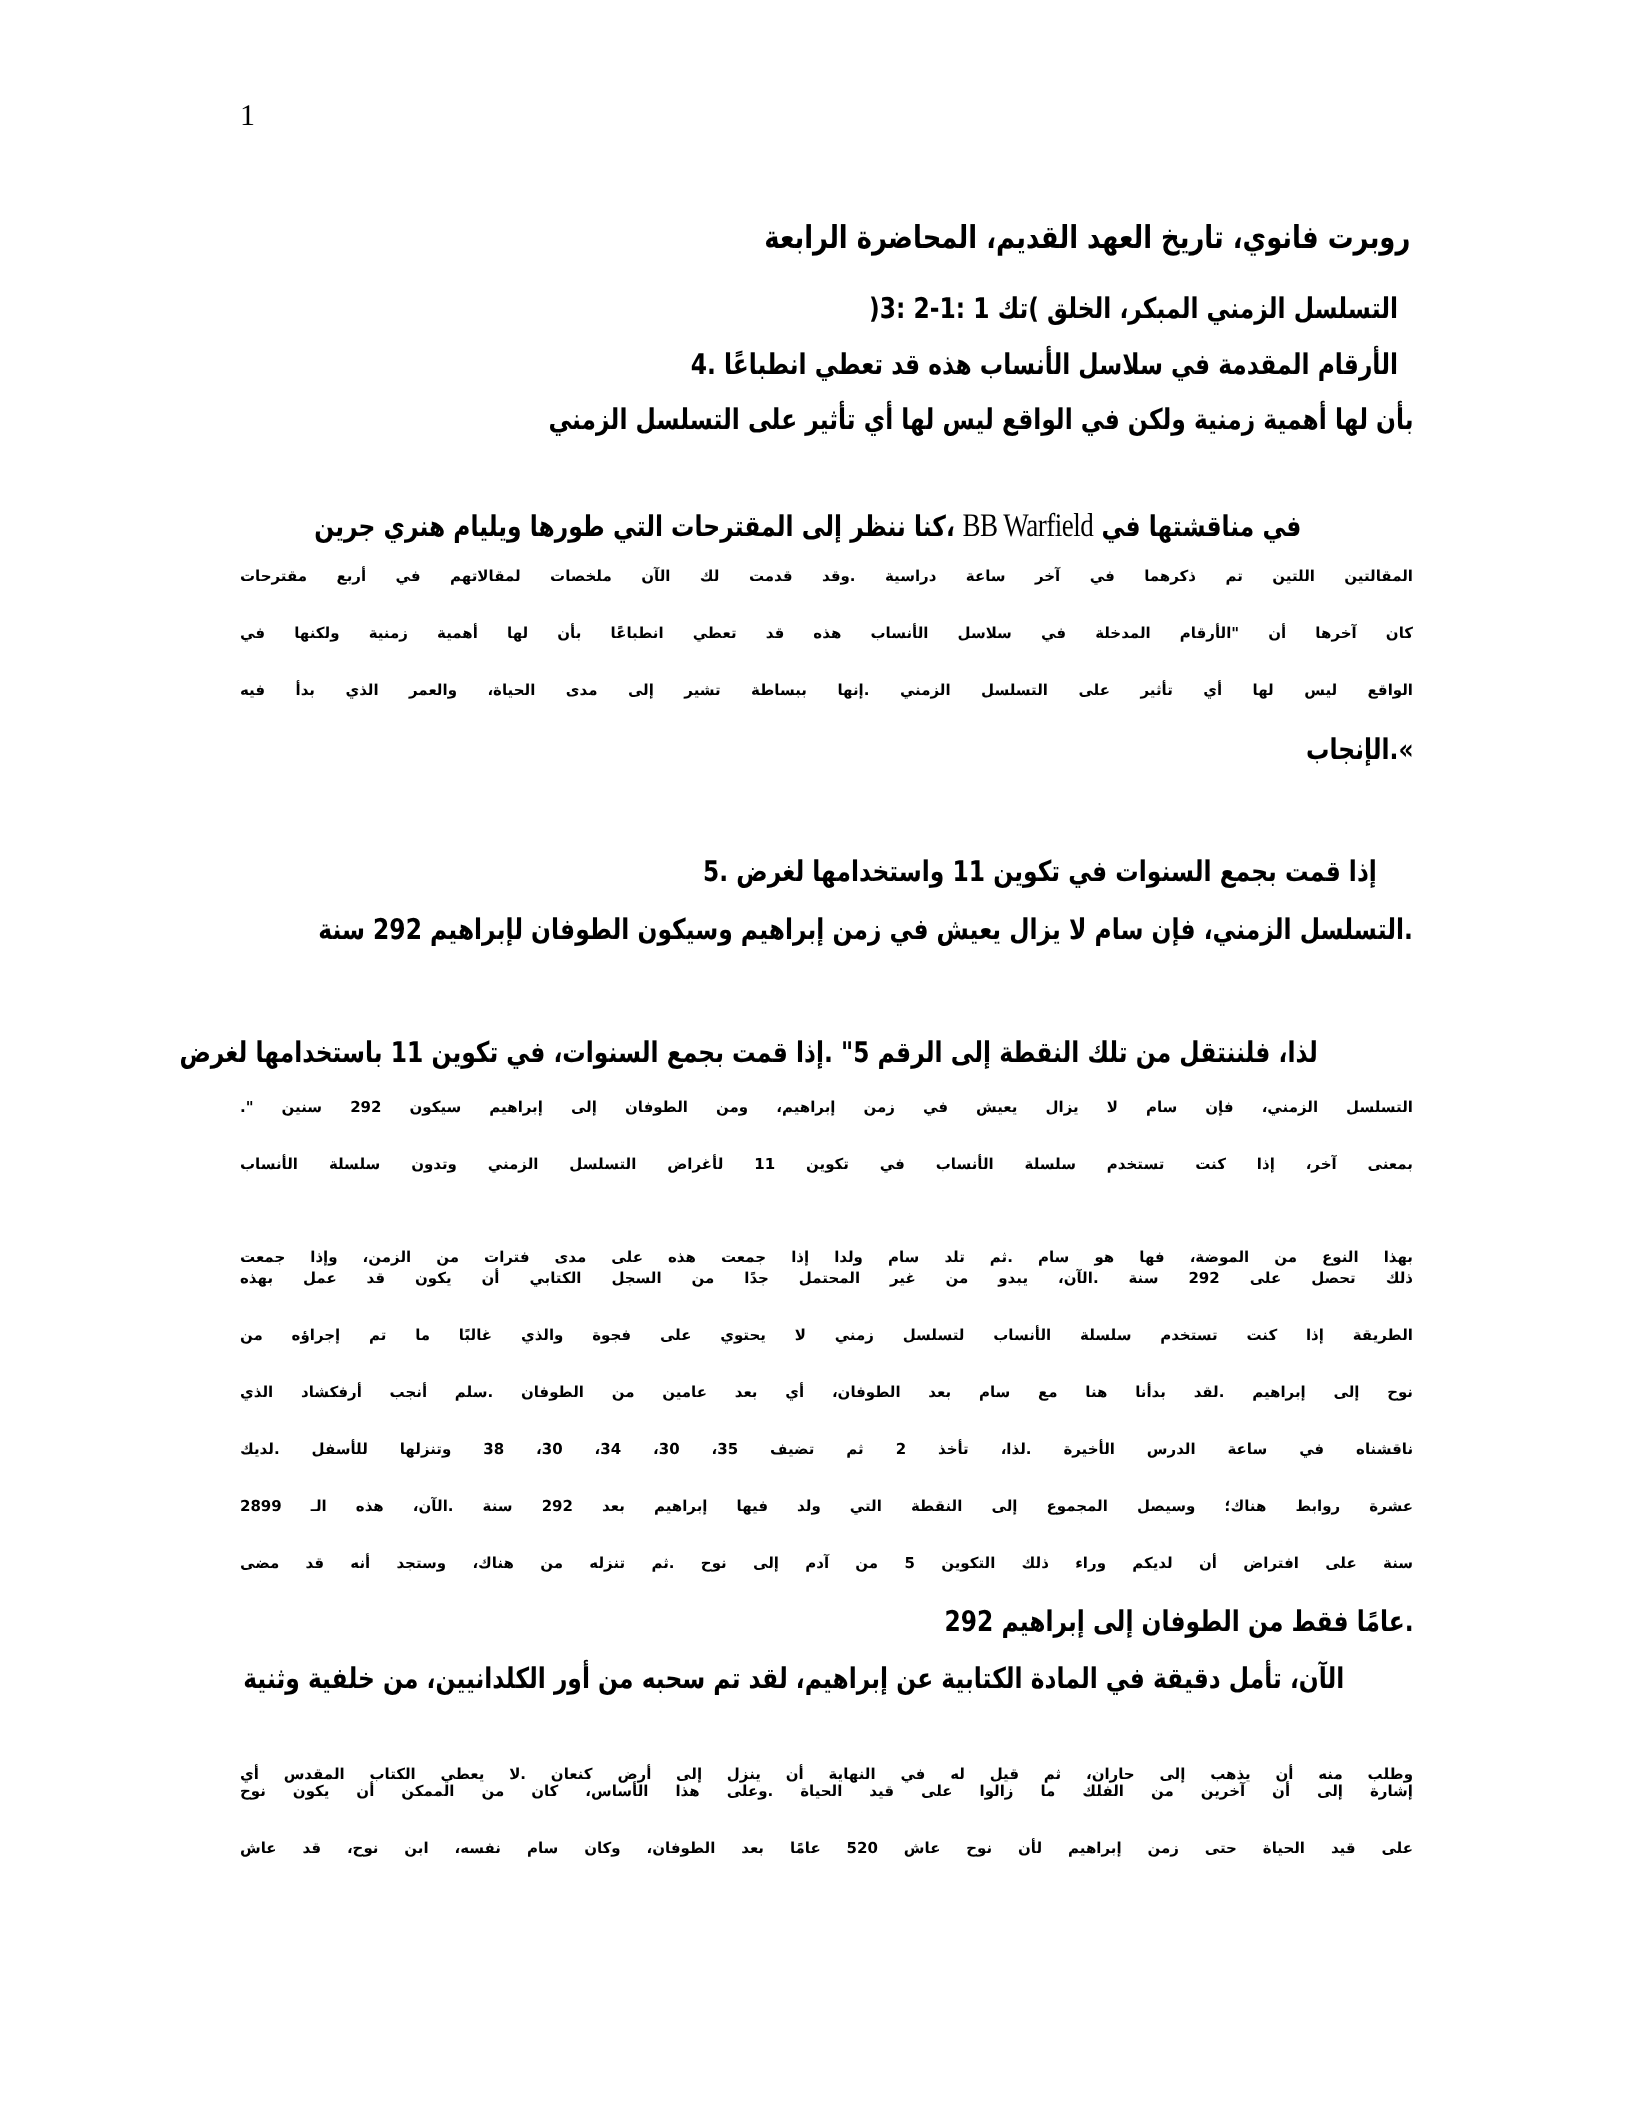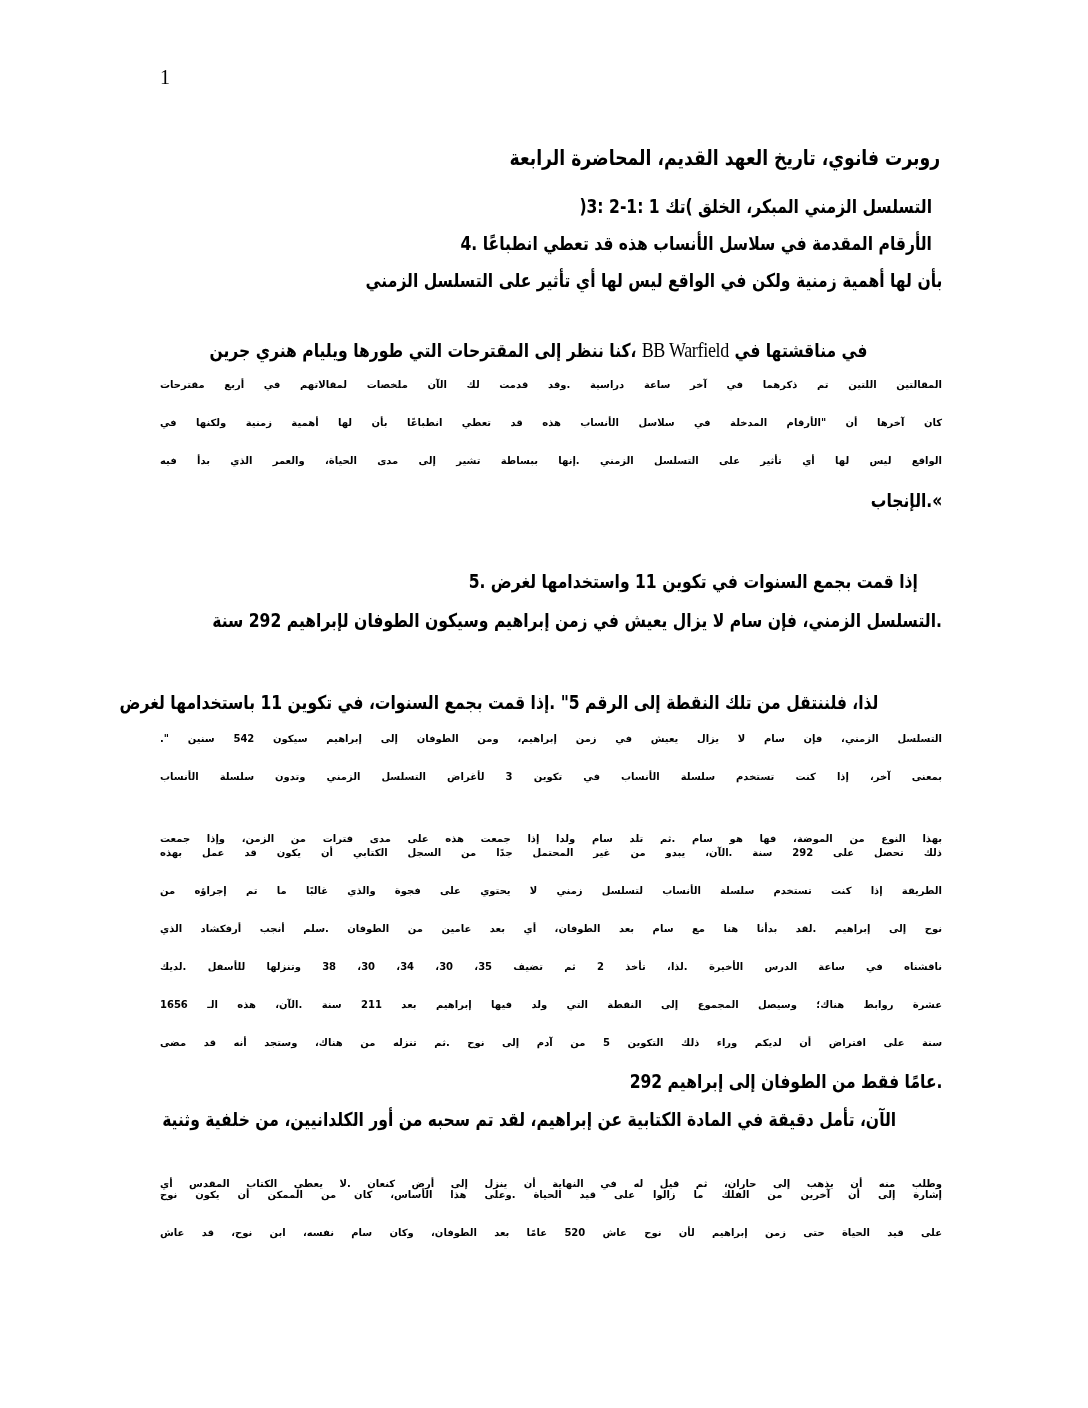--- a/index.html
+++ b/index.html
@@ -73,28 +73,28 @@
   </div>
   <div class="line justify" style="top:371px;">المقالتين اللتين تم ذكرهما في آخر ساعة دراسية .وقد قدمت لك الآن ملخصات لمقالاتهم في أربع مقترحات</div>
   <div class="line justify" style="top:409px;">كان آخرها أن "الأرقام المدخلة في سلاسل الأنساب هذه قد تعطي انطباعًا بأن لها أهمية زمنية ولكنها في</div>
   <div class="line justify" style="top:447px;">الواقع ليس لها أي تأثير على التسلسل الزمني .إنها ببساطة تشير إلى مدى الحياة، والعمر الذي بدأ فيه</div>
   <div class="line" style="top:486px;">».الإنجاب</div>
 
   <div class="line" style="top:567px; right:170px;">إذا قمت بجمع السنوات في تكوين 11 واستخدامها لغرض .5</div>
   <div class="line" style="top:606px; right:146px;">.التسلسل الزمني، فإن سام لا يزال يعيش في زمن إبراهيم وسيكون الطوفان لإبراهيم 292 سنة</div>
 
   <div class="line" style="top:688px; right:210px;">لذا، فلننتقل من تلك النقطة إلى الرقم 5" .إذا قمت بجمع السنوات، في تكوين 11 باستخدامها لغرض</div>
-  <div class="line justify" style="top:725px;">التسلسل الزمني، فإن سام لا يزال يعيش في زمن إبراهيم، ومن الطوفان إلى إبراهيم سيكون 542 سنين ".</div>
-  <div class="line justify" style="top:763px;">بمعنى آخر، إذا كنت تستخدم سلسلة الأنساب في تكوين 3 لأغراض التسلسل الزمني وتدون سلسلة الأنساب</div>
+  <div class="line justify" style="top:725px;">التسلسل الزمني، فإن سام لا يزال يعيش في زمن إبراهيم، ومن الطوفان إلى إبراهيم سيكون 292 سنين ".</div>
+  <div class="line justify" style="top:763px;">بمعنى آخر، إذا كنت تستخدم سلسلة الأنساب في تكوين 11 لأغراض التسلسل الزمني وتدون سلسلة الأنساب</div>
   <div class="line justify" style="top:825px;">بهذا النوع من الموضة، فها هو سام .ثم تلد سام ولدا إذا جمعت هذه على مدى فترات من الزمن، وإذا جمعت</div>
   <div class="line justify" style="top:839px;">ذلك تحصل على 292 سنة .الآن، يبدو من غير المحتمل جدًا من السجل الكتابي أن يكون قد عمل بهذه</div>
   <div class="line justify" style="top:877px;">الطريقة إذا كنت تستخدم سلسلة الأنساب لتسلسل زمني لا يحتوي على فجوة والذي غالبًا ما تم إجراؤه من</div>
   <div class="line justify" style="top:915px;">نوح إلى إبراهيم .لقد بدأنا هنا مع سام بعد الطوفان، أي بعد عامين من الطوفان .سلم أنجب أرفكشاد الذي</div>
   <div class="line justify" style="top:953px;">ناقشناه في ساعة الدرس الأخيرة .لذا، تأخذ 2 ثم تضيف 35، 30، 34، 30، 38 وتنزلها للأسفل .لديك</div>
-  <div class="line justify" style="top:991px;">عشرة روابط هناك؛ وسيصل المجموع إلى النقطة التي ولد فيها إبراهيم بعد 211 سنة .الآن، هذه الـ 1656</div>
+  <div class="line justify" style="top:991px;">عشرة روابط هناك؛ وسيصل المجموع إلى النقطة التي ولد فيها إبراهيم بعد 292 سنة .الآن، هذه الـ 2899</div>
   <div class="line justify" style="top:1029px;">سنة على افتراض أن لديكم وراء ذلك التكوين 5 من آدم إلى نوح .ثم تنزله من هناك، وستجد أنه قد مضى</div>
   <div class="line" style="top:1067px;">.عامًا فقط من الطوفان إلى إبراهيم 292</div>
 
   <div class="line" style="top:1105px; right:192px;">الآن، تأمل دقيقة في المادة الكتابية عن إبراهيم، لقد تم سحبه من أور الكلدانيين، من خلفية وثنية</div>
   <div class="line justify" style="top:1143px;margin-top:27px;">وطلب منه أن يذهب إلى حاران، ثم قيل له في النهاية أن ينزل إلى أرض كنعان .لا يعطي الكتاب المقدس أي</div>
   <div class="line justify" style="top:1181px;">إشارة إلى أن آخرين من الفلك ما زالوا على قيد الحياة .وعلى هذا الأساس، كان من الممكن أن يكون نوح</div>
   <div class="line justify" style="top:1219px;">على قيد الحياة حتى زمن إبراهيم لأن نوح عاش 520 عامًا بعد الطوفان، وكان سام نفسه، ابن نوح، قد عاش</div>
 
 </div>
 

